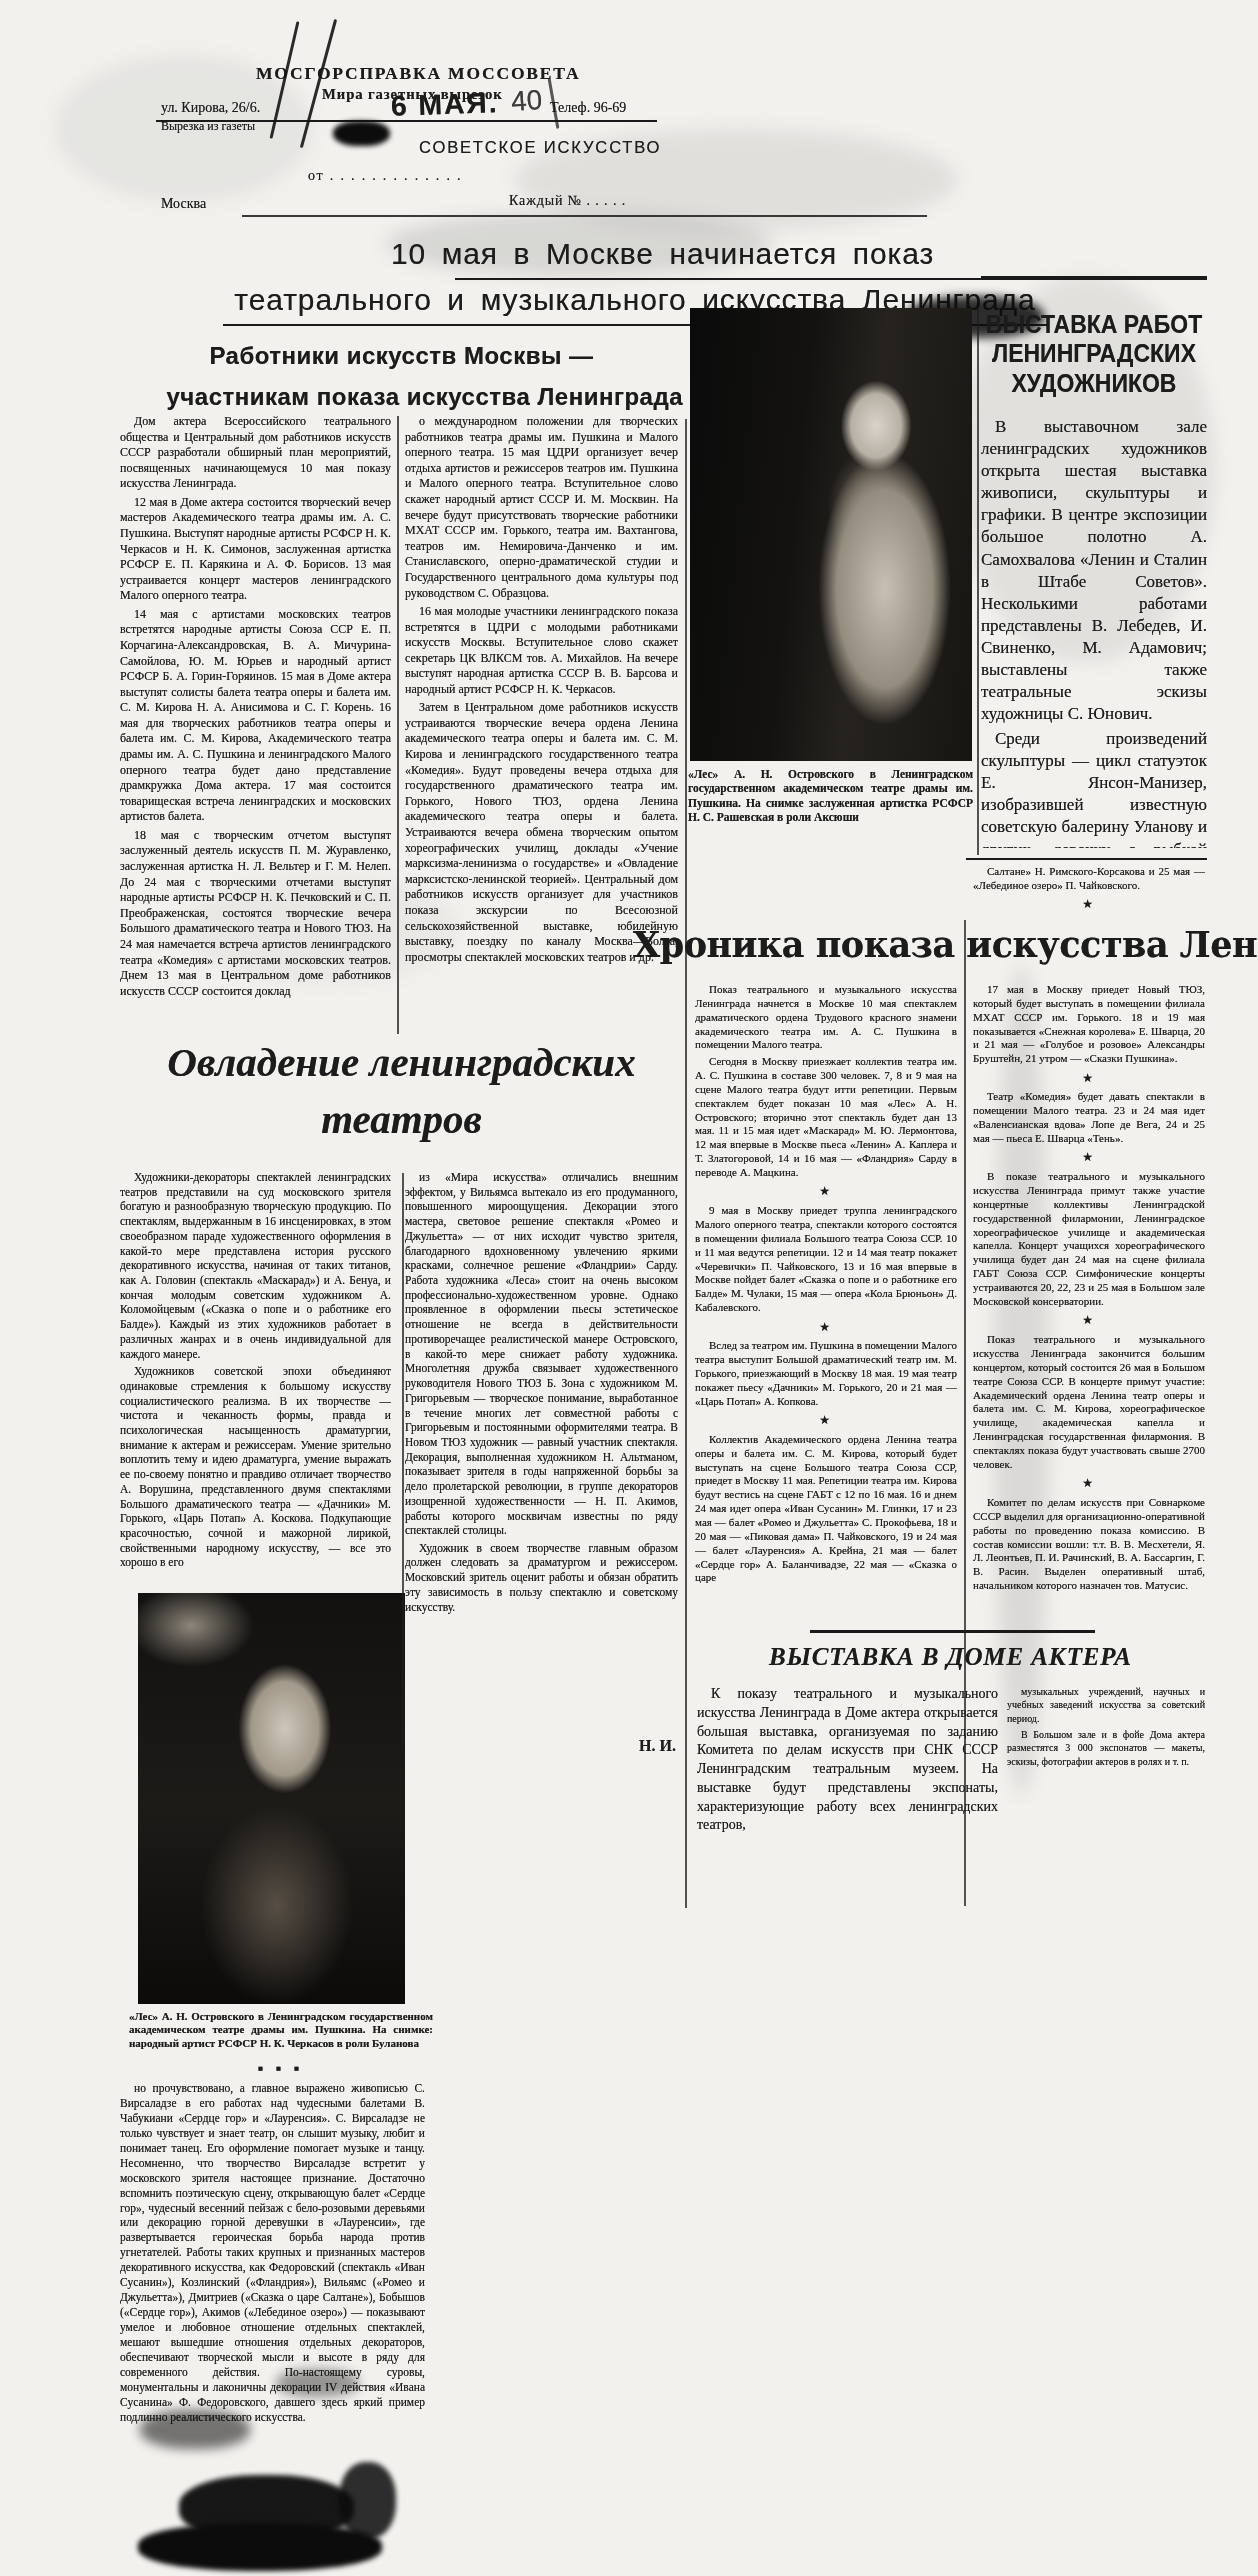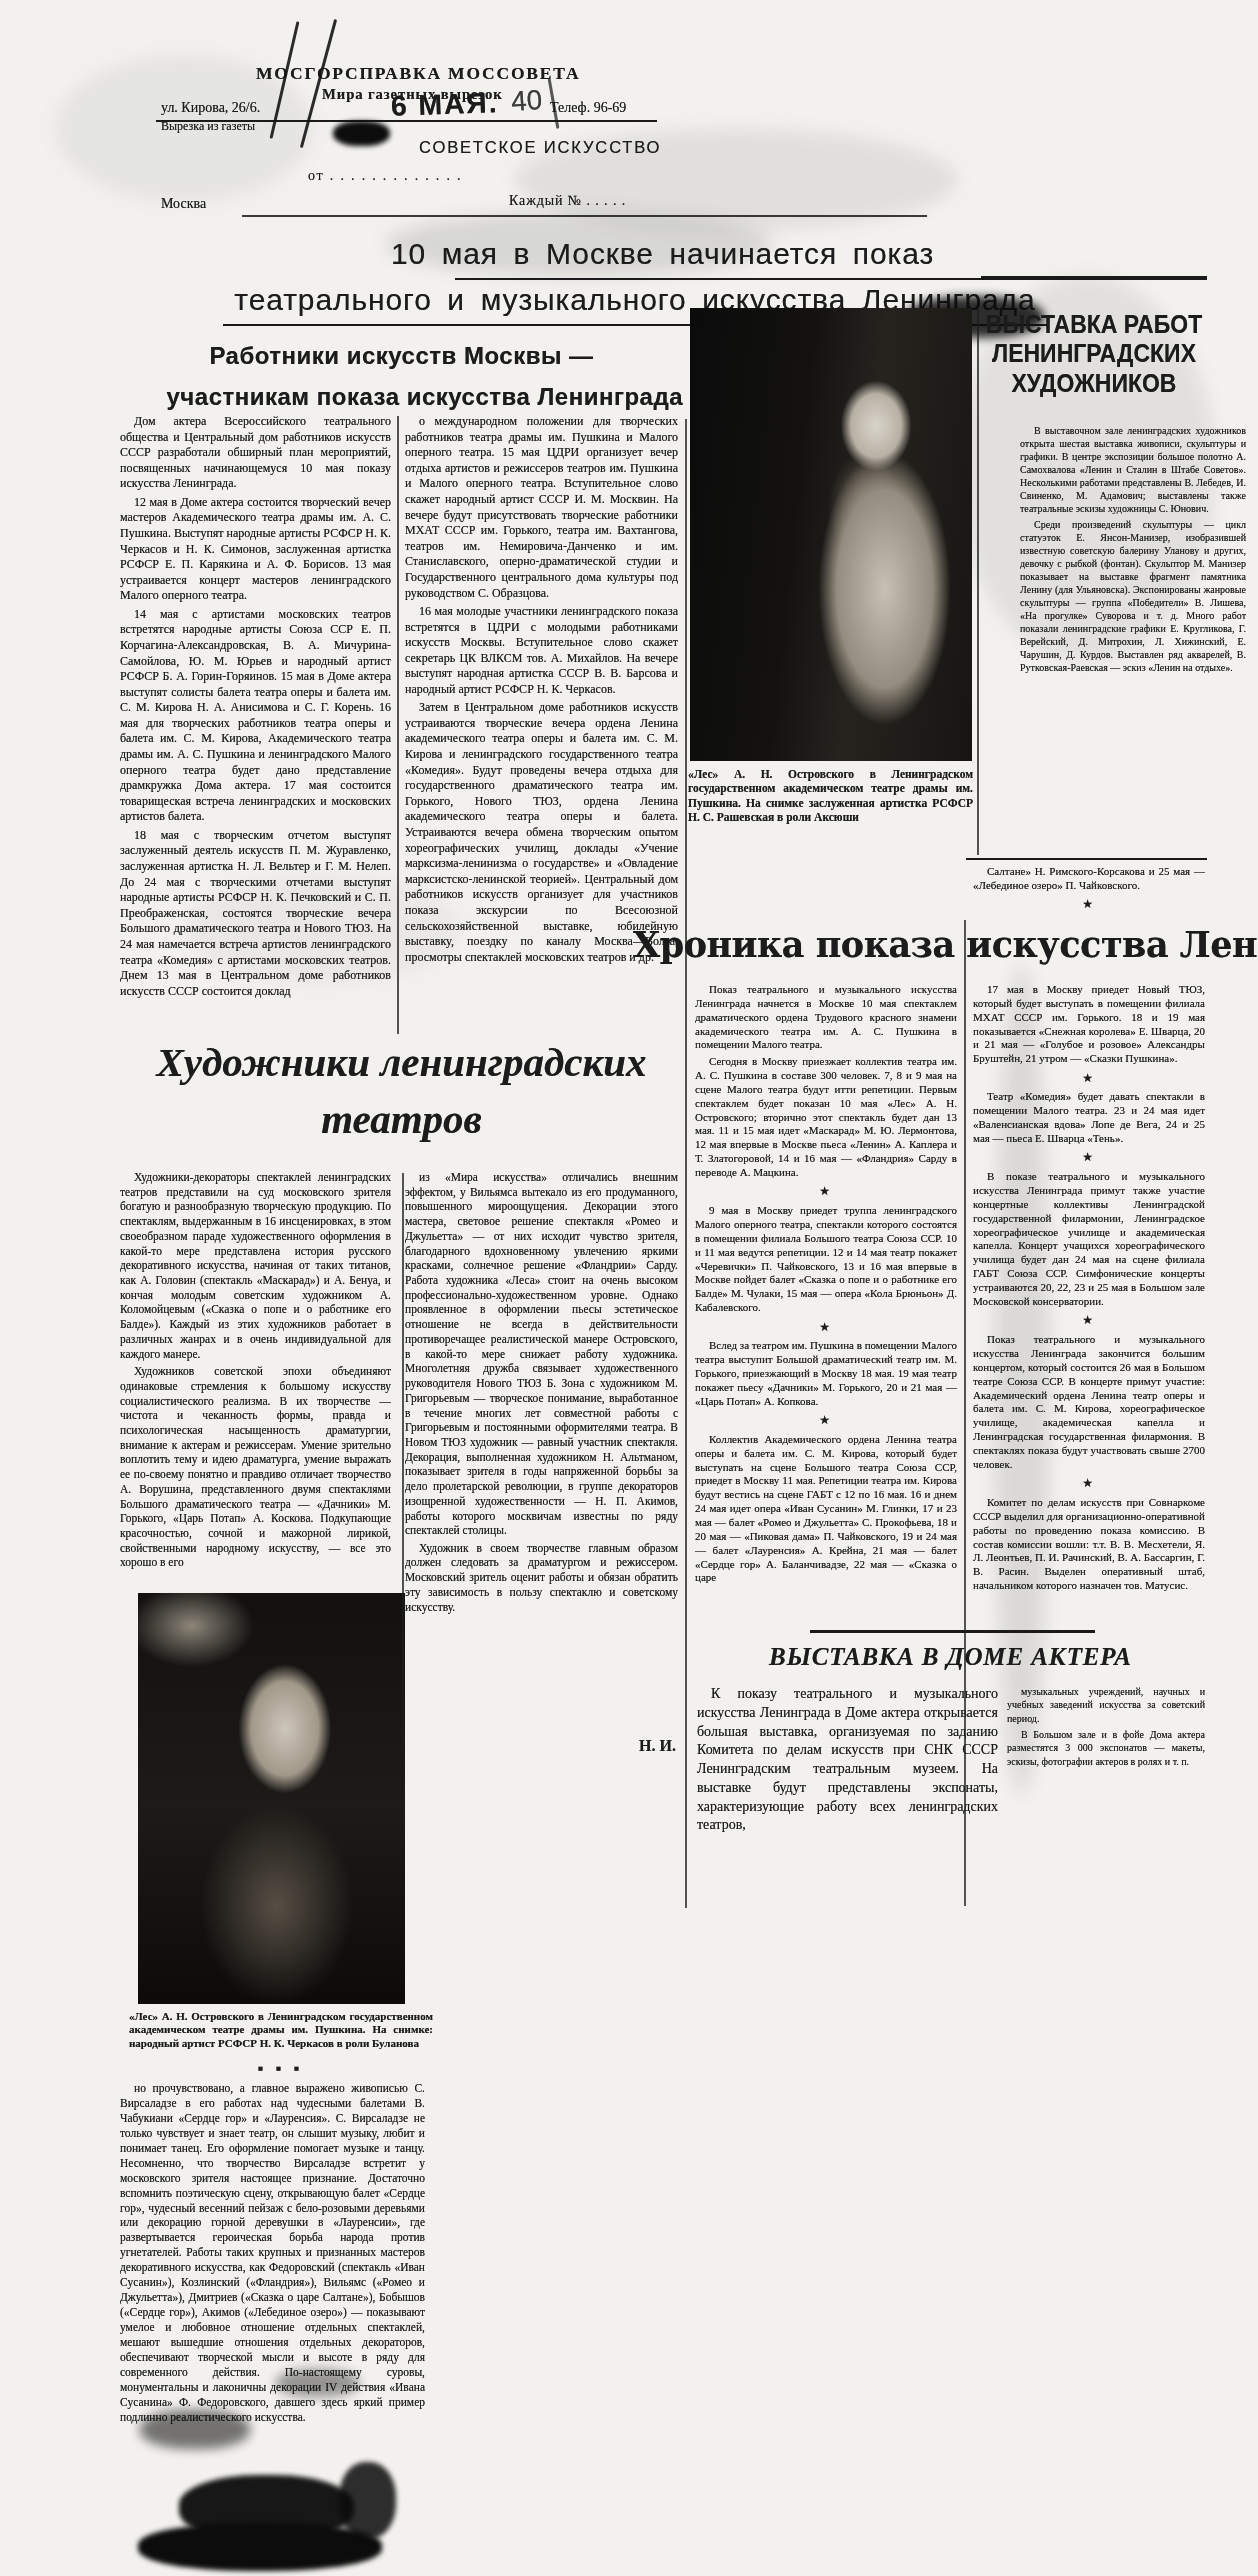--- a/index.html
+++ b/index.html
@@ -46,21 +46,21 @@
       radial-gradient(ellipse 48px 61px at 66% 26%, #d9d4cb 0%, #b7b0a4 52%, rgba(0,0,0,0) 74%),
       radial-gradient(ellipse 87px 179px at 69% 62%, #c7c0b3 0%, #948c7e 55%, rgba(0,0,0,0) 76%),
       radial-gradient(ellipse 53px 78px at 62% 44%, #6c6257 0%, rgba(0,0,0,0) 70%),
       linear-gradient(96deg, #0b0b0b 0%, #131210 38%, #26231f 60%, #171512 100%);
   }
   .ph1cap{left:688px;top:767px;width:285px;font-size:11.5px;font-weight:bold;line-height:1.25;text-align:justify;}
   
   .exh1{left:981px;top:311px;width:226px;text-align:center;font-size:23px;font-weight:bold;transform:scaleY(1.12);}
   .exh2{left:981px;top:340px;width:226px;text-align:center;font-size:23px;font-weight:bold;transform:scaleY(1.12);}
   .exh3{left:981px;top:370px;width:226px;text-align:center;font-size:23px;font-weight:bold;transform:scaleY(1.12);}
-  .exhb{left:1020px;top:416px;width:226px;height:432px;font-size:10px;line-height:1.30;margin-top:8px;}
+  .exhb{left:981px;top:416px;width:226px;height:432px;font-size:17px;line-height:1.30;}
   
   .chcarry{left:973px;top:865px;width:232px;height:110px;font-size:11px;line-height:1.26;}
   .chhead{left:633px;top:924px;width:574px;font-size:35px;font-weight:bold;letter-spacing:-0.5px;white-space:nowrap;}
   .chc1{left:695px;top:983px;width:262px;height:637px;font-size:11px;line-height:1.26;}
   .chc2{left:973px;top:983px;width:232px;height:637px;font-size:11px;line-height:1.26;}
   
   .arh1{left:120px;top:1038px;width:563px;text-align:center;font-size:41px;font-weight:bold;font-style:italic;}
   .arh2{left:120px;top:1095px;width:563px;text-align:center;font-size:41px;font-weight:bold;font-style:italic;}
   .arc1{left:120px;top:1170px;width:271px;height:416px;font-size:11.5px;line-height:1.28;}
   .arc2{left:405px;top:1170px;width:273px;height:563px;font-size:11.5px;line-height:1.28;}
@@ -173,21 +173,21 @@
       <p class="star">★</p>
       <p>В показе театрального и музыкального искусства Ленинграда примут также участие концертные коллективы Ленинградской государственной филармонии, Ленинградское хореографическое училище и академическая капелла. Концерт учащихся хореографического училища будет дан 24 мая на сцене филиала ГАБТ Союза ССР. Симфонические концерты устраиваются 20, 22, 23 и 25 мая в Большом зале Московской консерватории.</p>
       <p class="star">★</p>
       <p>Показ театрального и музыкального искусства Ленинграда закончится большим концертом, который состоится 26 мая в Большом театре Союза ССР. В концерте примут участие: Академический ордена Ленина театр оперы и балета им. С. М. Кирова, хореографическое училище, академическая капелла и Ленинградская государственная филармония. В спектаклях показа будут участвовать свыше 2700 человек.</p>
       <p class="star">★</p>
       <p>Комитет по делам искусств при Совнаркоме СССР выделил для организационно-оперативной работы по проведению показа комиссию. В состав комиссии вошли: т.т. В. В. Месхетели, Я. Л. Леонтьев, П. И. Рачинский, В. А. Бассаргин, Г. В. Расин. Выделен оперативный штаб, начальником которого назначен тов. Матусис.</p>
     </div>
 </div>
 
 <div>
-  <div class="abs ink arh1">Художники ленинградских</div>
+  <div class="abs ink arh1">Овладение ленинградских</div>
   <div class="abs ink arh2">театров</div>
   <div class="abs ink col arc1">
       <p>Художники-декораторы спектаклей ленинградских театров представили на суд московского зрителя богатую и разнообразную творческую продукцию. По спектаклям, выдержанным в 16 инсценировках, в этом своеобразном параде художественного оформления в какой-то мере представлена история русского декоративного искусства, начиная от таких титанов, как А. Головин (спектакль «Маскарад») и А. Бенуа, и кончая молодым советским художником А. Коломойцевым («Сказка о попе и о работнике его Балде»). Каждый из этих художников работает в различных жанрах и в очень индивидуальной для каждого манере.</p>
       <p>Художников советской эпохи объединяют одинаковые стремления к большому искусству социалистического реализма. В их творчестве — чистота и чеканность формы, правда и психологическая насыщенность драматургии, внимание к актерам и режиссерам. Умение зрительно воплотить тему и идею драматурга, умение выражать ее по-своему понятно и правдиво отличает творчество А. Ворушина, представленного двумя спектаклями Большого драматического театра — «Дачники» М. Горького, «Царь Потап» А. Коскова. Подкупающие красочностью, сочной и мажорной лирикой, свойственными народному искусству, — все это хорошо в его</p>
     </div>
   <div class="abs ink col arc2">
       <p>из «Мира искусства» отличались внешним эффектом, у Вильямса вытекало из его продуманного, повышенного мироощущения. Декорации этого мастера, световое решение спектакля «Ромео и Джульетта» — от них исходит чувство зрителя, благодарного вдохновенному увлечению яркими красками, солнечное решение «Фландрии» Сарду. Работа художника «Леса» стоит на очень высоком профессионально-художественном уровне. Однако проявленное в оформлении пьесы эстетическое отношение не всегда в действительности противоречащее реалистической манере Островского, в какой-то мере снижает работу художника. Многолетняя дружба связывает художественного руководителя Нового ТЮЗ Б. Зона с художником М. Григорьевым — творческое понимание, выработанное в течение многих лет совместной работы с Григорьевым и постоянными оформителями театра. В Новом ТЮЗ художник — равный участник спектакля. Декорация, выполненная художником Н. Альтманом, показывает зрителя в годы напряженной борьбы за дело пролетарской революции, в группе декораторов изощренной художественности — Н. П. Акимов, работы которого москвичам известны по ряду спектаклей столицы.</p>
       <p>Художник в своем творчестве главным образом должен следовать за драматургом и режиссером. Московский зритель оценит работы и обязан обратить эту зависимость в пользу спектаклю и советскому искусству.</p>
     </div>
   <div class="abs ink arsig">Н. И.</div>

